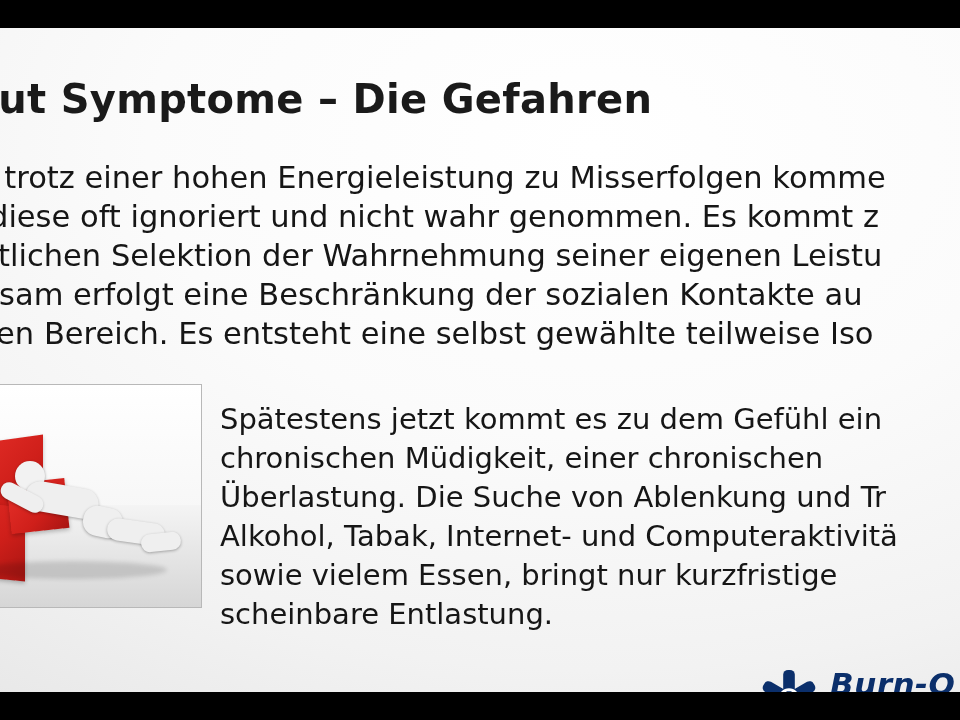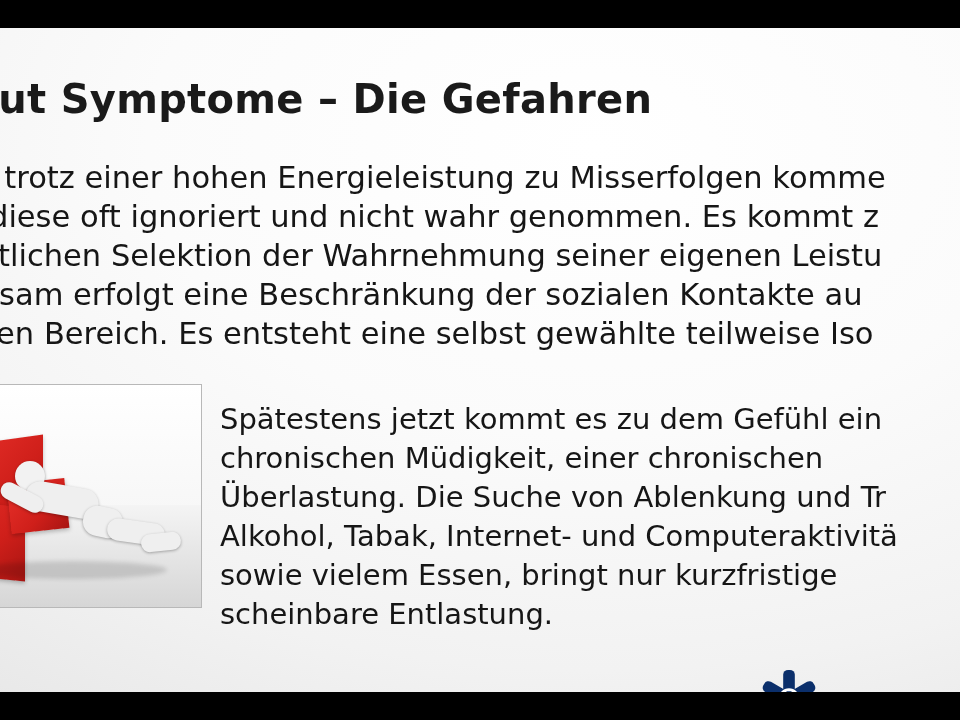--- a/index.html
+++ b/index.html
@@ -211,18 +211,19 @@
     <svg class="star" viewBox="0 0 64 64">
       <g transform="translate(32,32)">
         <rect x="-6" y="-30" width="12" height="60" rx="5" fill="#0b2f6b"></rect>
         <rect x="-6" y="-30" width="12" height="60" rx="5" fill="#0b2f6b" transform="rotate(60)"></rect>
         <rect x="-6" y="-30" width="12" height="60" rx="5" fill="#0b2f6b" transform="rotate(120)"></rect>
         <circle cx="0" cy="0" r="11" fill="#ffffff"></circle>
         <rect x="-8" y="-2.6" width="16" height="5.2" fill="#0b2f6b"></rect>
         <rect x="-2.6" y="-8" width="5.2" height="16" fill="#0b2f6b"></rect>
       </g>
     </svg>
+    <div class="text">Burn-O</div>
 
   </div>
 
 </div>
 
 <div id="bottombar"></div>
 
 </body></html>

